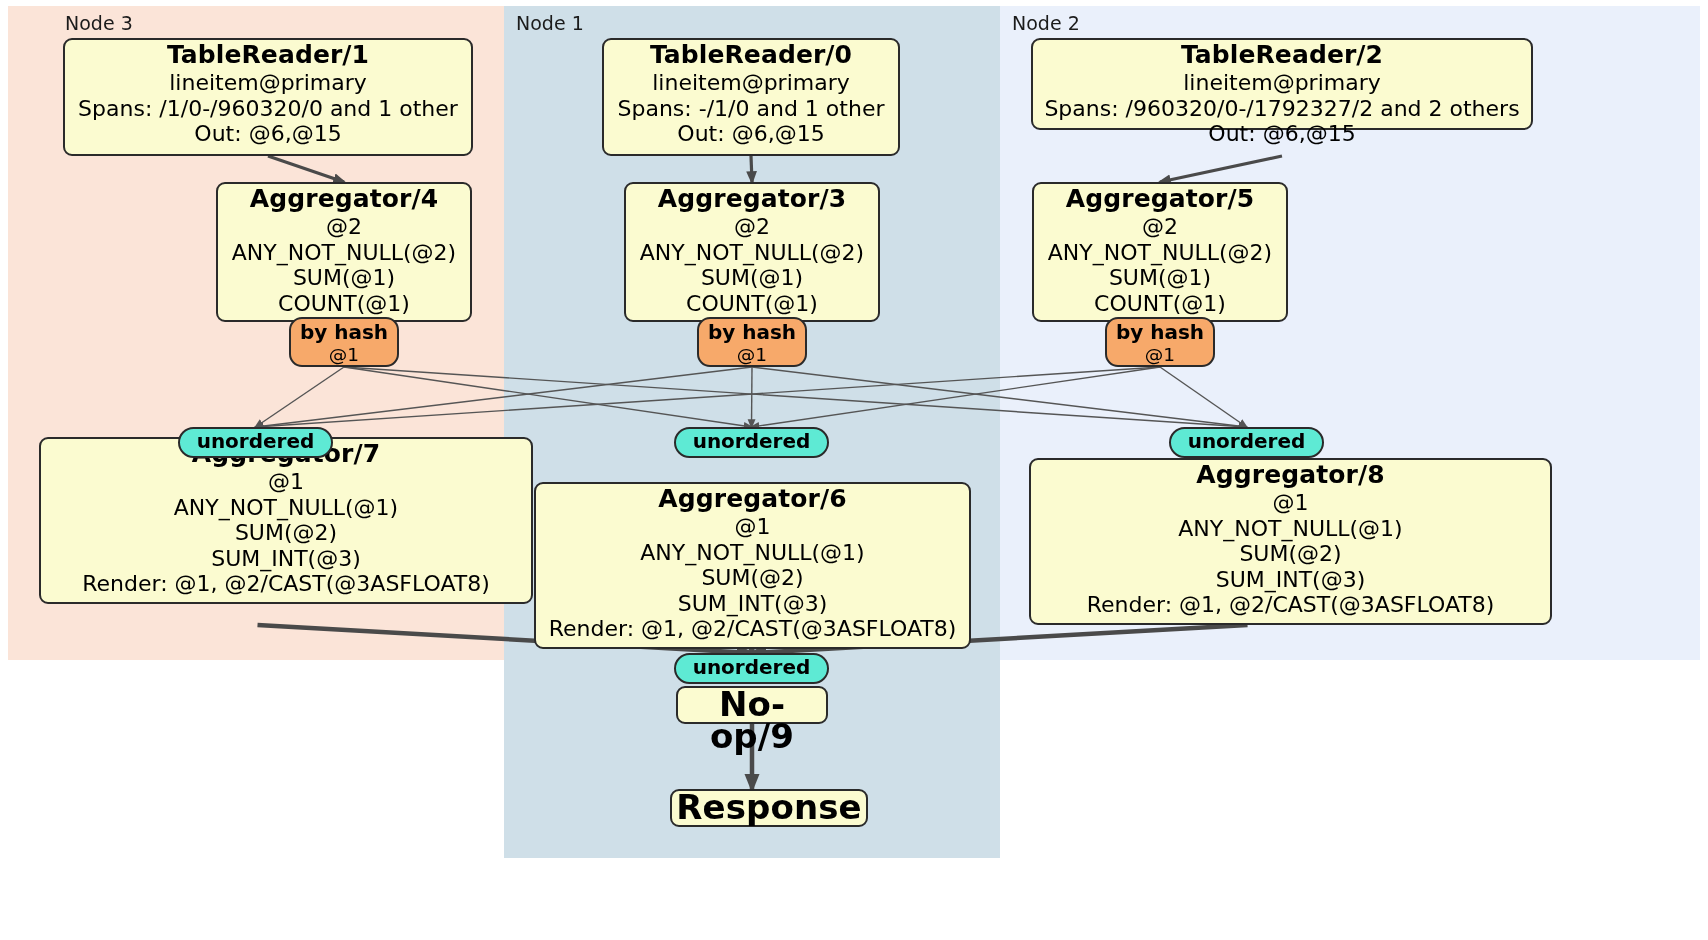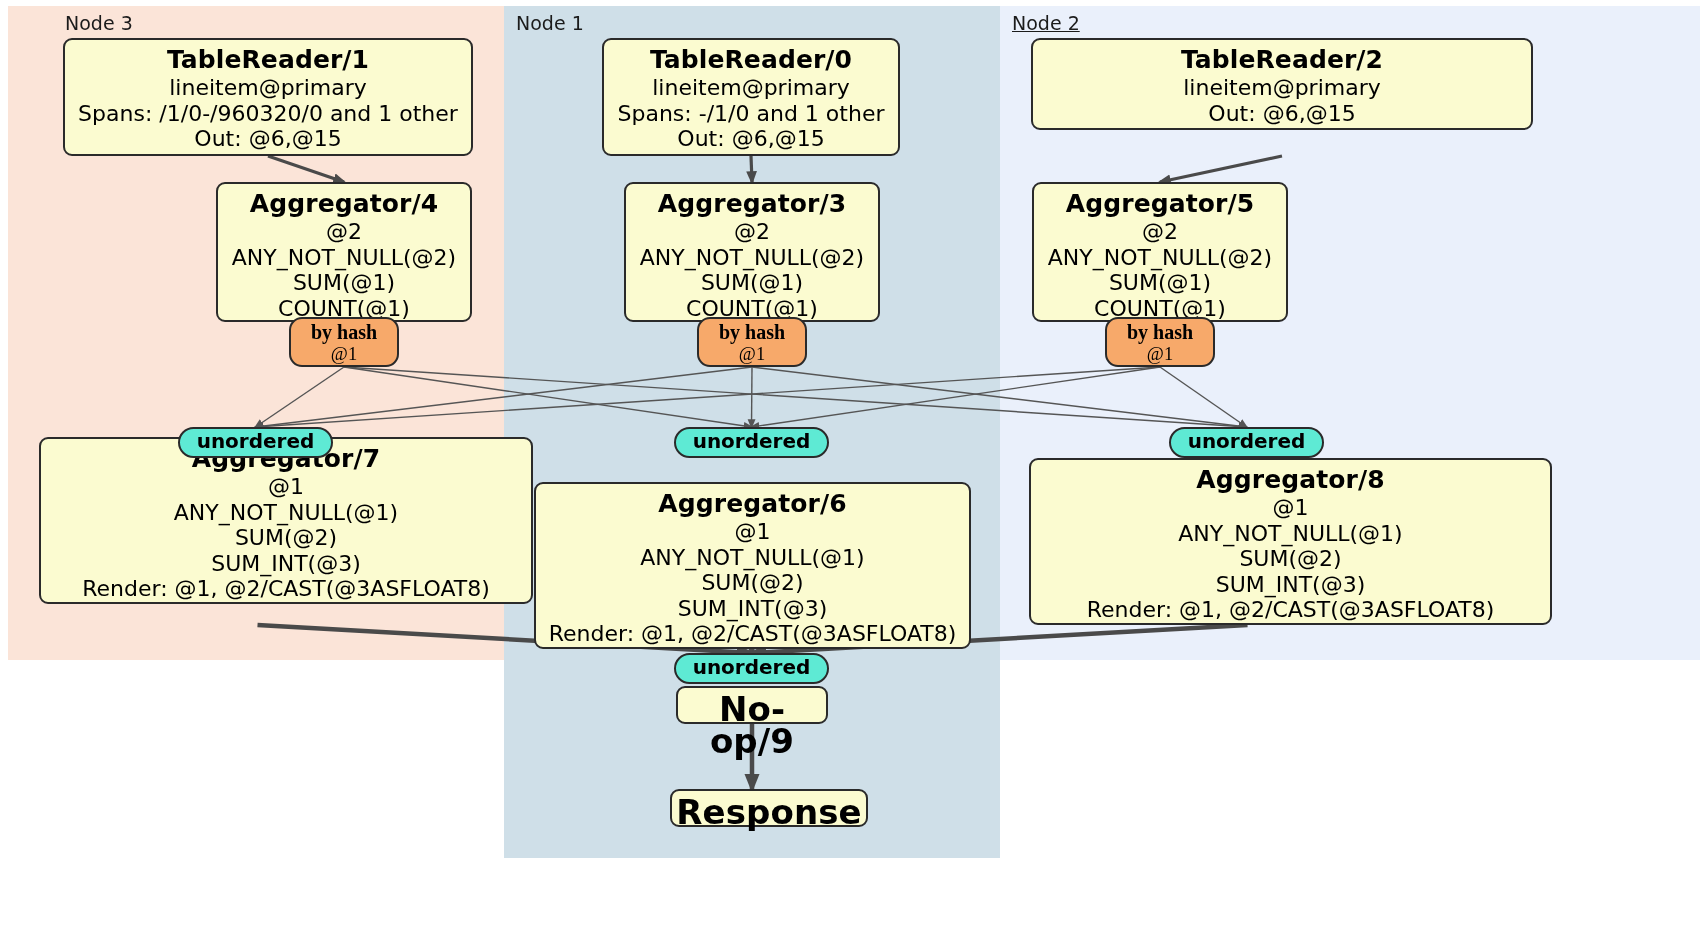--- a/index.html
+++ b/index.html
@@ -32,21 +32,20 @@
     white-space: nowrap;
   }
   .proc {
     position: absolute;
     box-sizing: border-box;
     background: #fbfbd0;
     border: 2.5px solid #2a2a2a;
     border-radius: 9px;
     text-align: center;
     color: #000000;
-    padding-top: 5px;
   }
   .proc .title {
     font-weight: bold;
     font-size: 25px;
     line-height: 30px;
     letter-spacing: 0.1px;
   }
   .proc .line {
     font-size: 22px;
     line-height: 25.5px;
@@ -61,21 +60,20 @@
     box-sizing: border-box;
     border: 2.5px solid #2a2a2a;
     border-radius: 16px;
     text-align: center;
     color: #000000;
     z-index: 6;
   }
   .badge.hash {
     background: #f7a96a;
     border-radius: 13px;
-    font-family: Liberation Serif, serif;
   }
   .badge.unordered {
     background: #5eead4;
     border-radius: 17px;
   }
   .badge .b1 {
     font-weight: bold;
     font-size: 20px;
     line-height: 23px;
     white-space: nowrap;
@@ -99,21 +97,21 @@
 </head>
 <body>
 
 <div id="canvas">
   <div id="regions-layer">
       <div class="region" style="left: 8px; top: 6px; width: 496px; height: 654px; background: rgb(251, 228, 216);"></div>
       <div class="region-label" style="left: 20px; top: 12px; margin-left: 45px;">Node 3</div>
       <div class="region" style="left: 504px; top: 6px; width: 496px; height: 852px; background: rgb(207, 223, 232);"></div>
       <div class="region-label" style="left: 516px; top: 12px;">Node 1</div>
       <div class="region" style="left: 1000px; top: 6px; width: 700px; height: 654px; background: rgb(234, 240, 251);"></div>
-      <div class="region-label" style="left: 1012px; top: 12px; text-decoration: underline;">Node 2</div>
+      <div class="region-label" style="left: 1012px; top: 12px;">Node 2</div>
     </div>
   <svg class="edges" id="edges-layer" viewBox="0 0 1708 940">
       <defs>
         <marker id="arrow-thick" viewBox="0 0 10 10" refX="8" refY="5" markerWidth="4.2" markerHeight="4.2" orient="auto-start-reverse">
           <path d="M 0 1 L 10 5 L 0 9 z" fill="#4a4a4a"></path>
         </marker>
         <marker id="arrow-thin" viewBox="0 0 10 10" refX="8" refY="5" markerWidth="7" markerHeight="7" orient="auto-start-reverse">
           <path d="M 0 1 L 10 5 L 0 9 z" fill="#555555"></path>
         </marker>
       </defs>
@@ -143,20 +141,21 @@
       </div>
       <div class="proc" style="left: 602px; top: 38px; width: 298px; height: 118px;">
         <div class="title">TableReader/0</div>
         <div class="line">lineitem@primary</div>
         <div class="line">Spans: -/1/0 and 1 other</div>
         <div class="line">Out: @6,@15</div>
       </div>
       <div class="proc" style="left: 1031px; top: 38px; width: 502px; height: 92px;">
         <div class="title">TableReader/2</div>
         <div class="line">lineitem@primary</div>
+        <div class="line">Spans: /960320/0-/1792327/2 and 2 others</div>
         <div class="line">Out: @6,@15</div>
       </div>
       <div class="proc" style="left: 216px; top: 182px; width: 256px; height: 140px;">
         <div class="title">Aggregator/4</div>
         <div class="line">@2</div>
         <div class="line">ANY_NOT_NULL(@2)</div>
         <div class="line">SUM(@1)</div>
         <div class="line">COUNT(@1)</div>
       </div>
       <div class="proc" style="left: 624px; top: 182px; width: 256px; height: 140px;">

